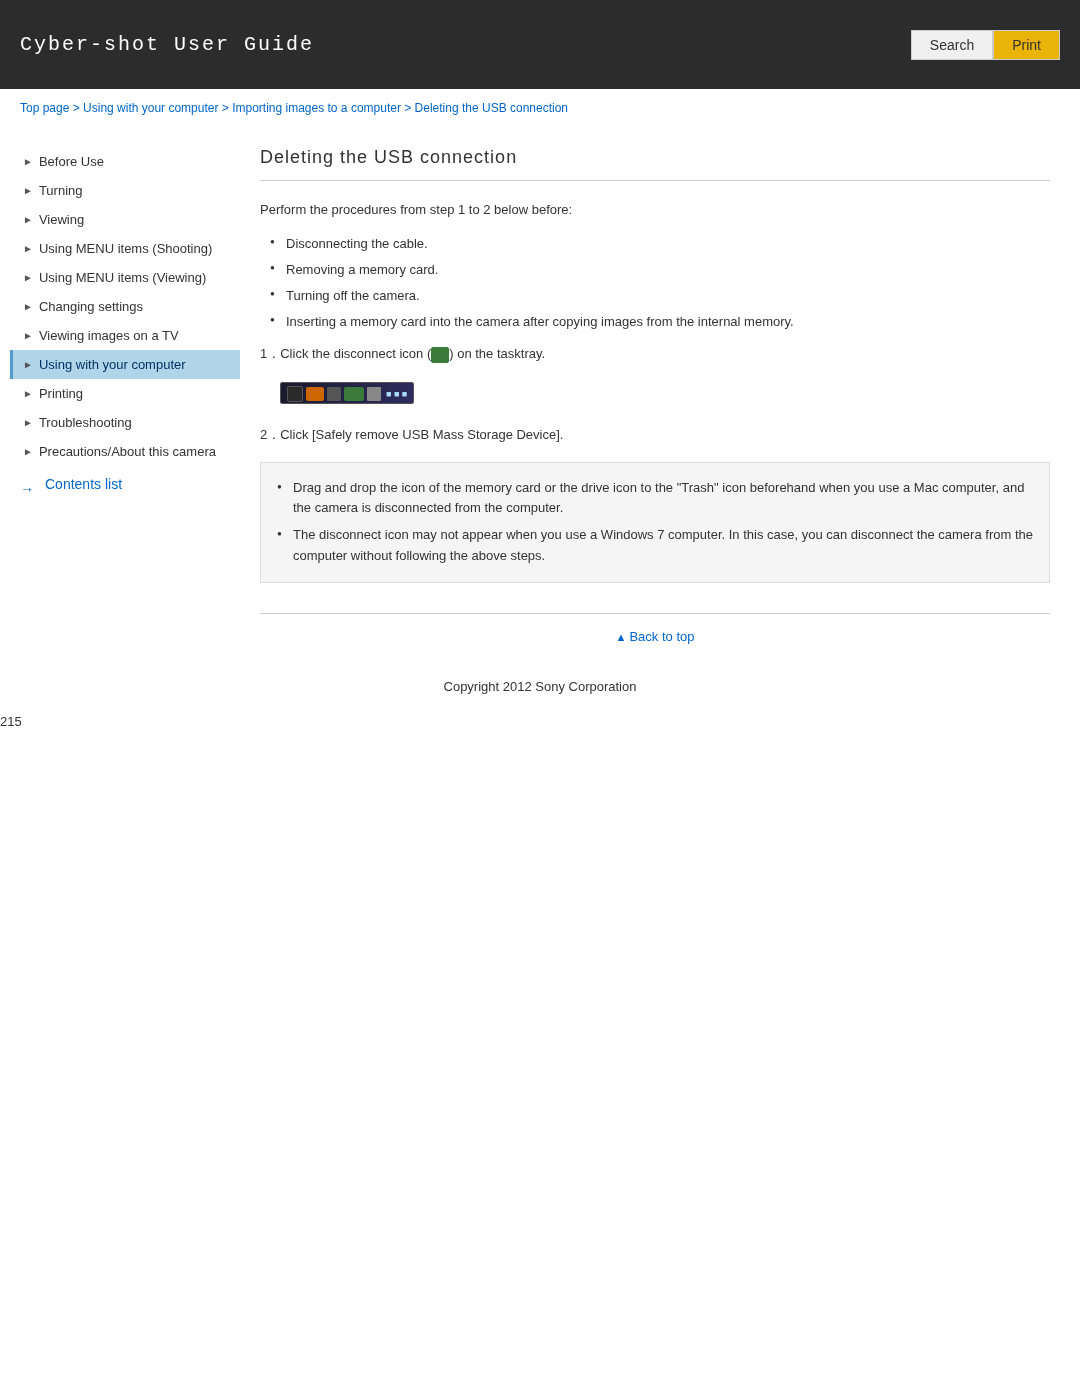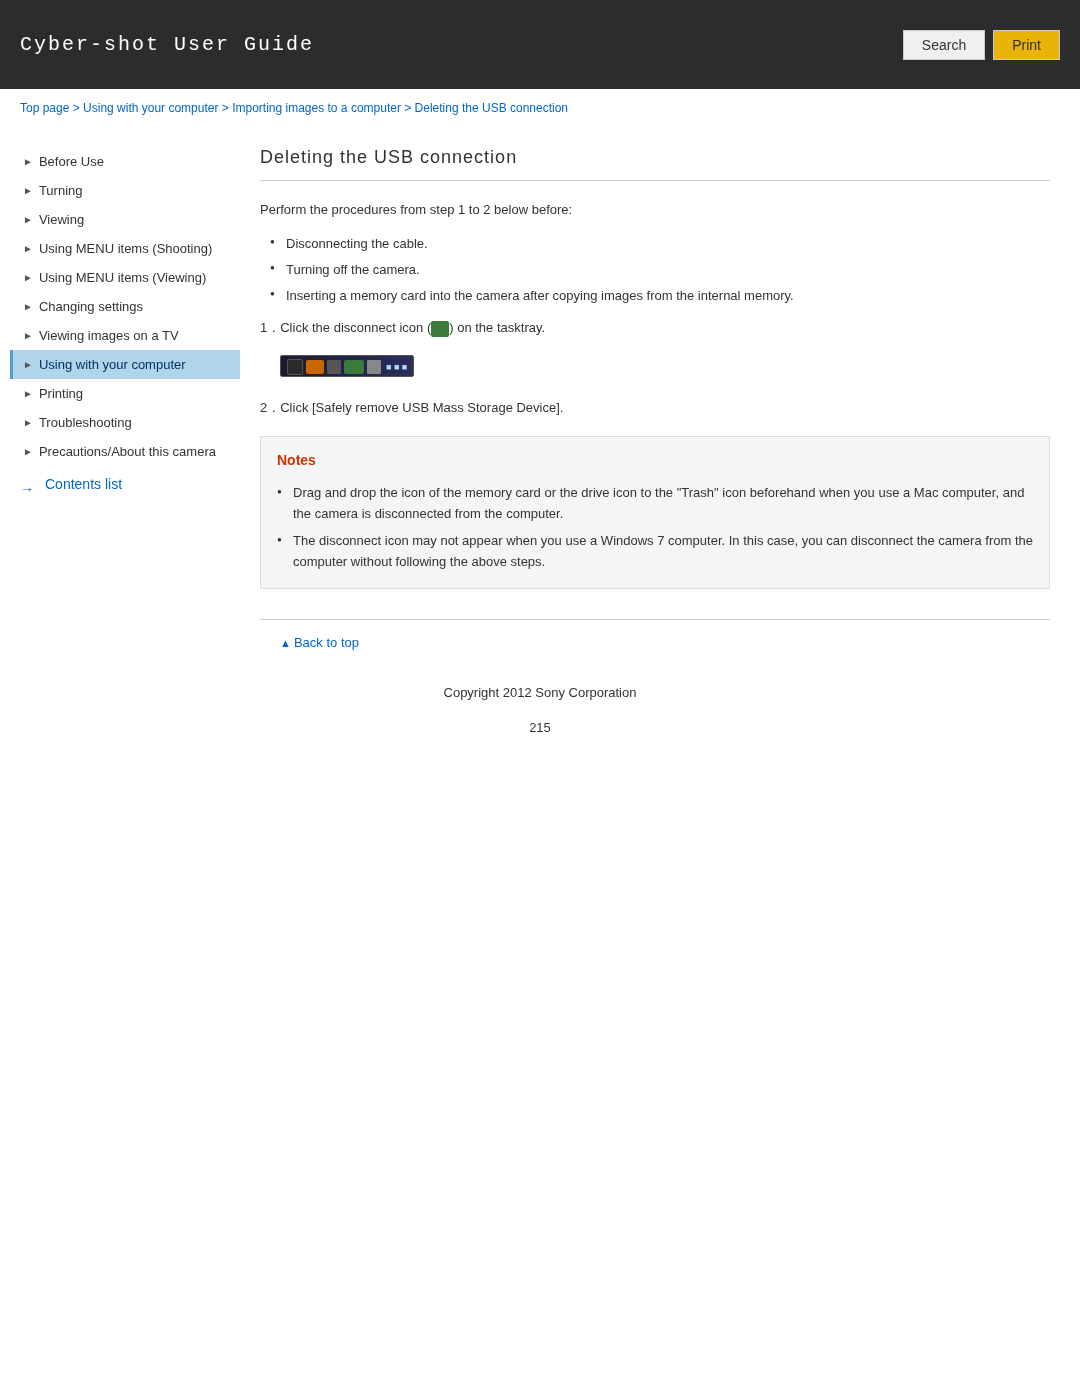--- a/index.html
+++ b/index.html
@@ -24,21 +24,20 @@
     .header-title {
       color: #fff;
       font-size: 20px;
       font-family: 'Courier New', monospace;
       letter-spacing: 2px;
     }
     .header-actions {
       position: absolute;
       right: 20px;
       display: flex;
-      gap: 8px;
       align-items: center;
     }
     .header-btn {
       background: #eab308;
       border: 1px solid #ccc;
       padding: 6px 18px;
       font-size: 14px;
       cursor: pointer;
       color: #333;
     }
@@ -262,21 +261,21 @@
       top: 6px;
       color: #333;
     }
 
     
     .page-footer {
       margin-top: 30px;
       padding: 15px 20px;
       border-top: 1px solid #ccc;
       display: flex;
-      justify-content: flex-start;
+      justify-content: center;
       align-items: center;
     }
     .back-to-top {
       color: #0066cc;
       font-size: 13px;
       text-decoration: none;
       cursor: pointer;
     }
     .back-to-top::before {
       content: '▲ ';
@@ -284,21 +283,20 @@
     }
 
     .copyright {
       text-align: center;
       font-size: 13px;
       color: #333;
       padding: 20px 0 10px 0;
     }
 
     .page-number {
-      text-align: center;
       font-size: 13px;
       color: #333;
       padding: 10px 0 30px 0;
     }
   </style>
 </head>
 <body>
 
 <div class="header">
   <span class="header-title">Cyber-shot User Guide</span>
@@ -374,20 +372,21 @@
   </div>
 
   <div class="content">
     <h1 class="page-title">Deleting the USB connection</h1>
 
     <div class="content-body">
       <p>Perform the procedures from step 1 to 2 below before:</p>
 
       <ul class="bullet-list">
         <li>Disconnecting the cable.</li>
+        <li>Removing a memory card.</li>
         <li>Turning off the camera.</li>
         <li>Inserting a memory card into the camera after copying images from the internal memory.</li>
       </ul>
 
       <div class="step">
         <p class="step-num">
           1．Click the disconnect icon (<span style="display:inline-block;width:18px;height:16px;background:#3a7a3a;border-radius:2px;vertical-align:middle;"></span>) on the tasktray.
         </p>
         
         <div class="taskbar-img">
@@ -401,21 +400,20 @@
           </div>
         </div>
 
       </div>
 
       <div class="step">
         <p class="step-num">2．Click [Safely remove USB Mass Storage Device].</p>
       </div>
 
       <div class="notes-box">
-        <div class="notes-title">Notes</div>
         <ul class="notes-list">
           <li>Drag and drop the icon of the memory card or the drive icon to the "Trash" icon beforehand when you use a Mac computer, and the camera is disconnected from the computer.</li>
           <li>The disconnect icon may not appear when you use a Windows 7 computer. In this case, you can disconnect the camera from the computer without following the above steps.</li>
         </ul>
       </div>
     </div>
 
     <div class="page-footer">
       <a class="back-to-top">Back to top</a>
     </div>

